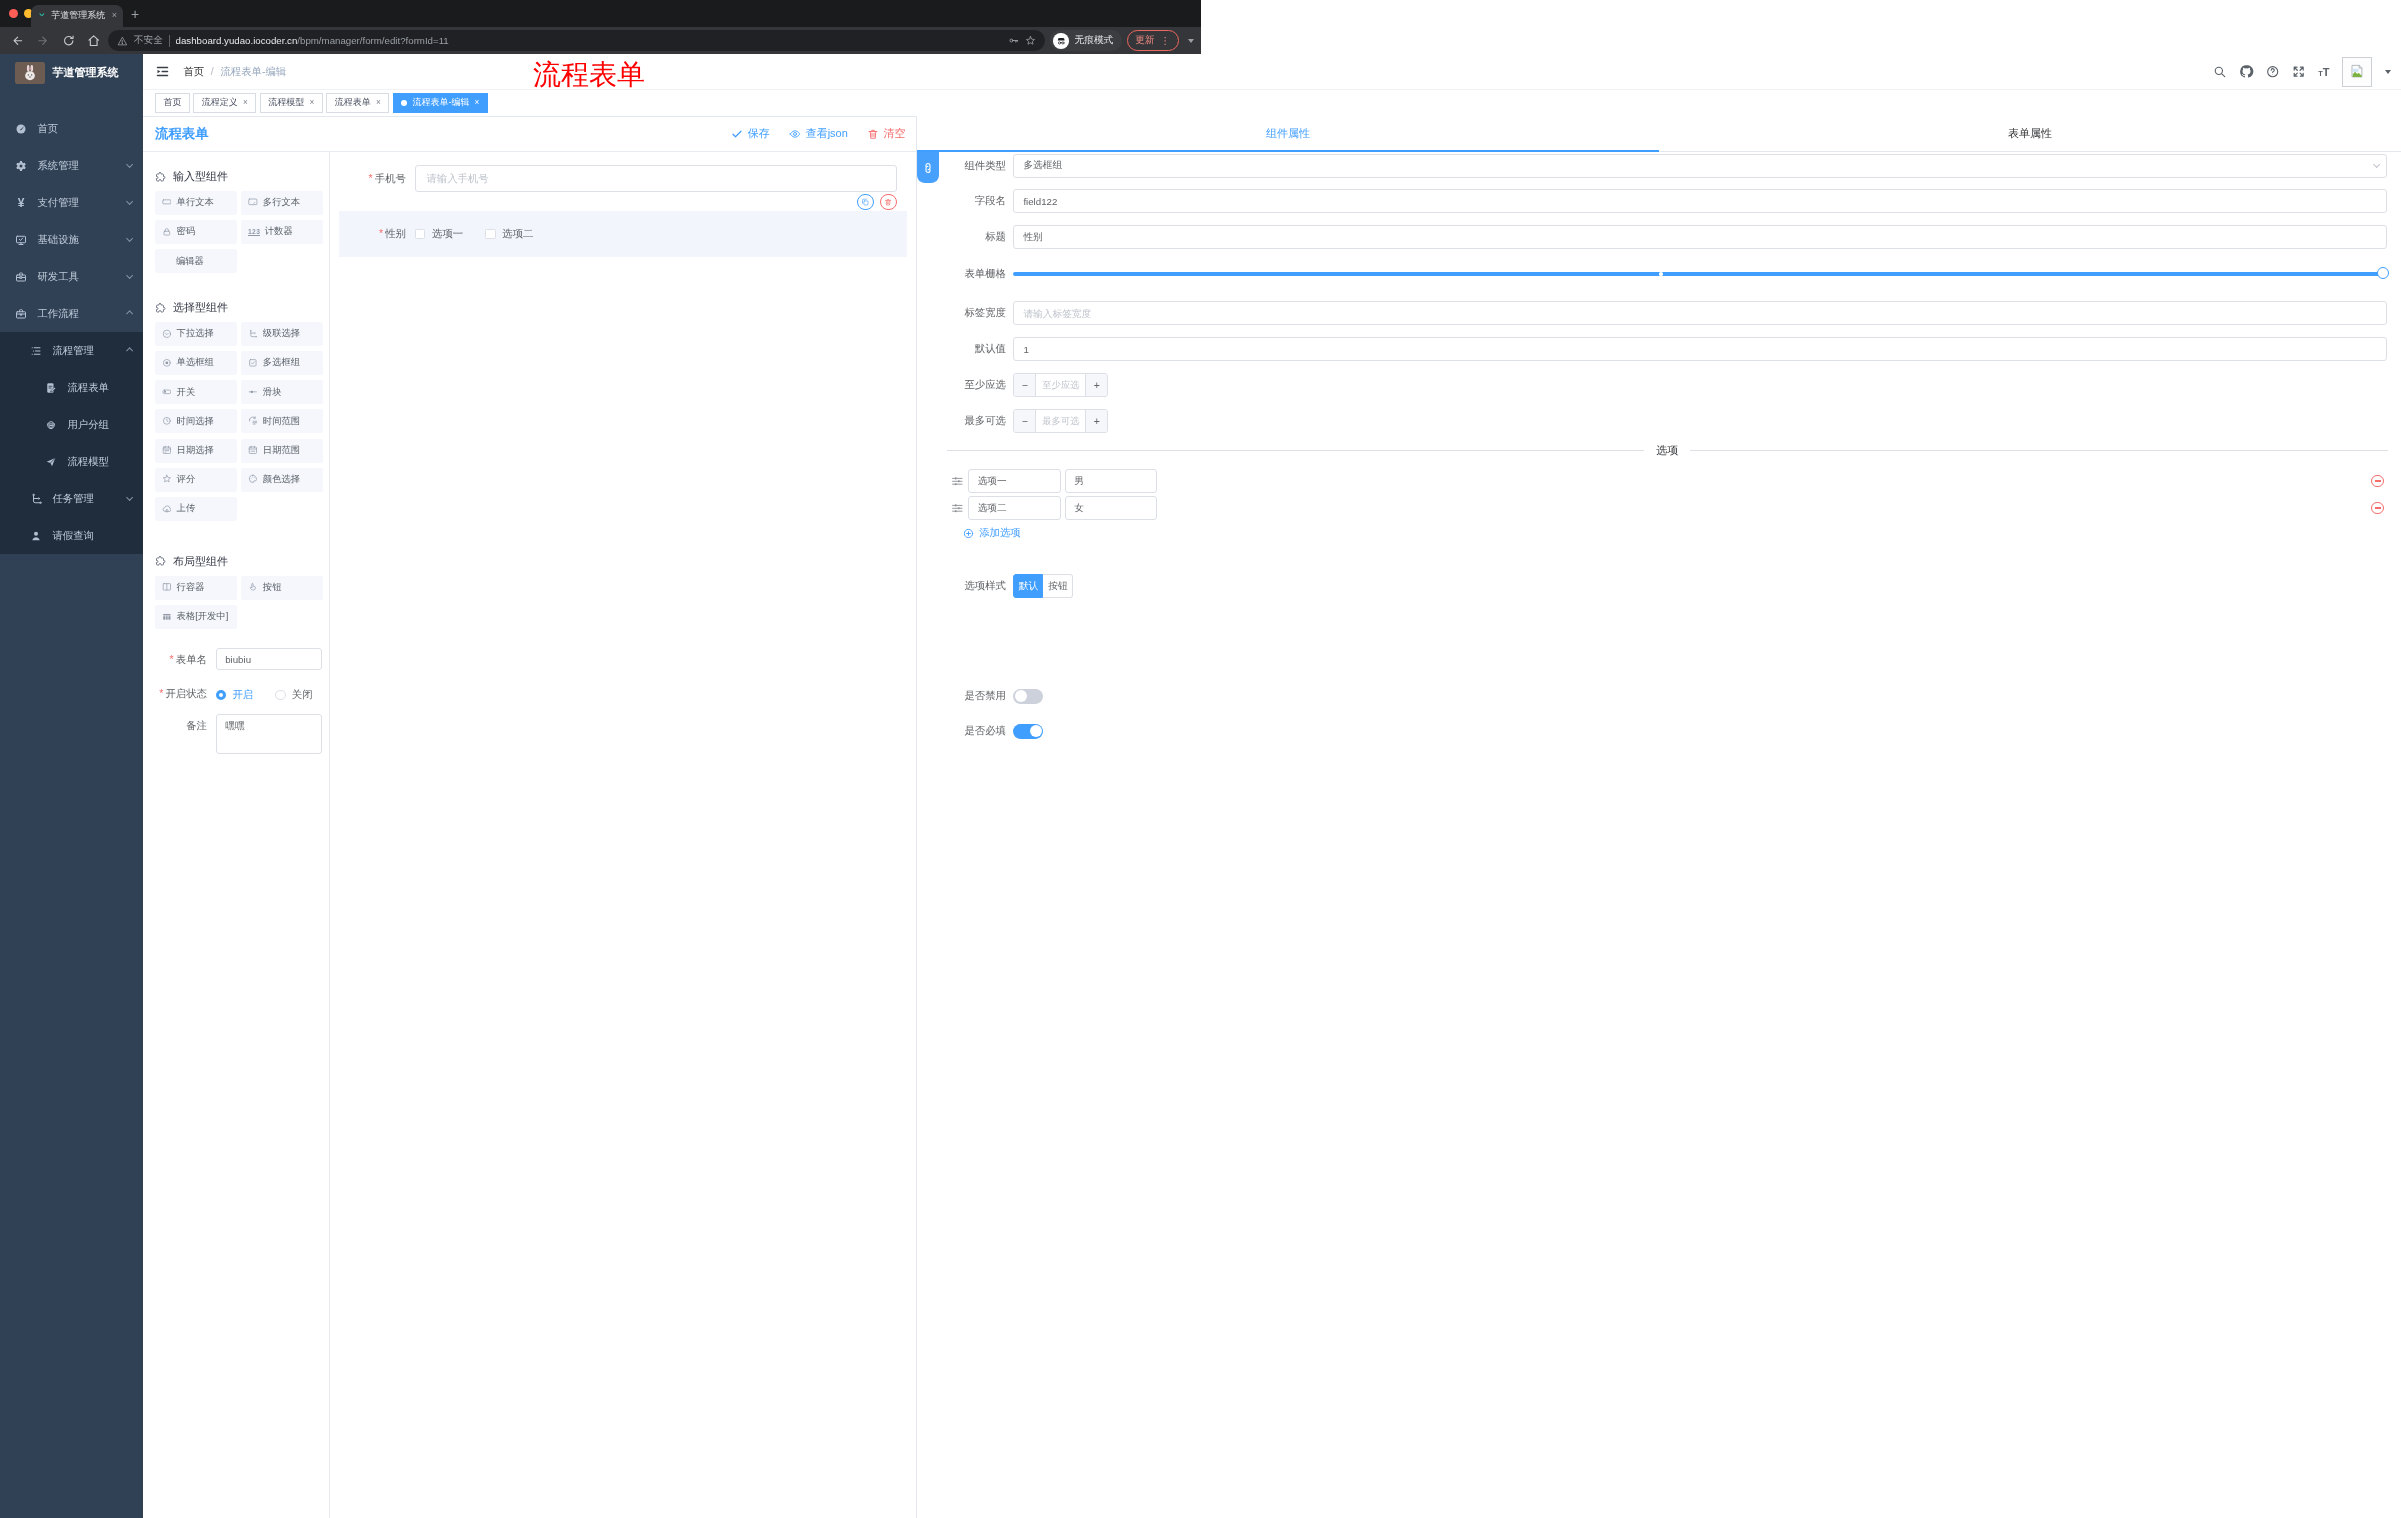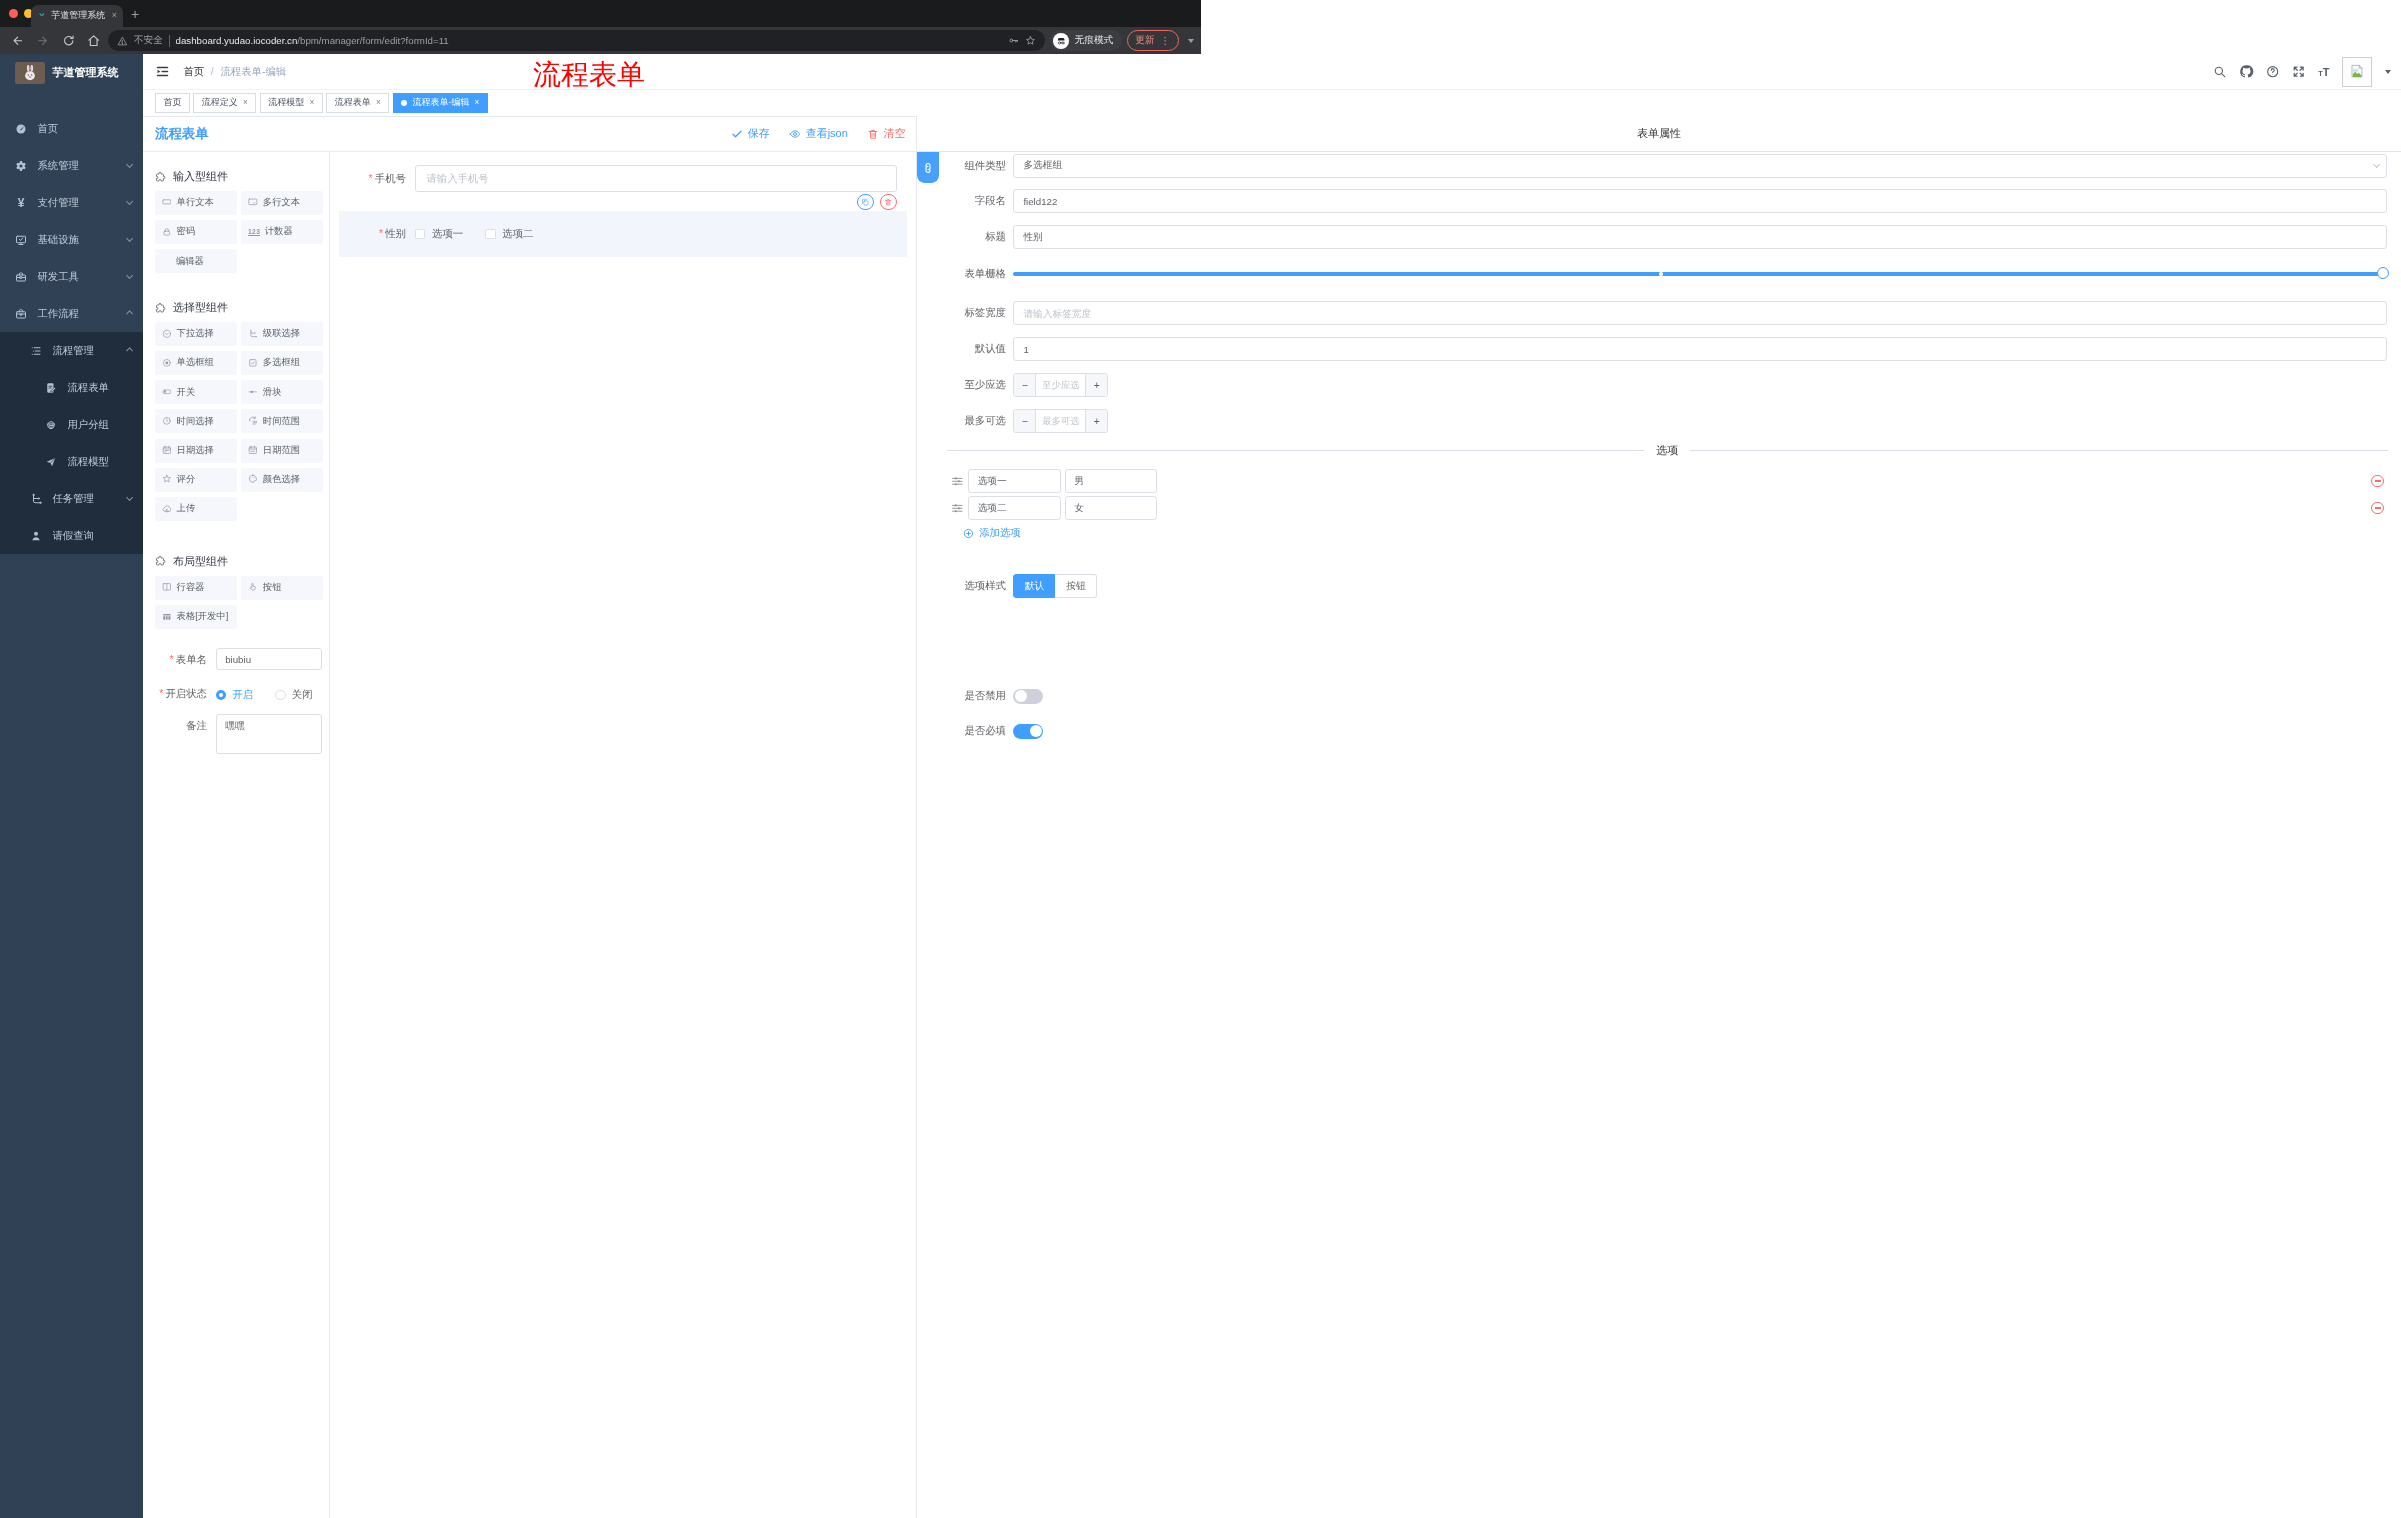--- a/index.html
+++ b/index.html
@@ -164,21 +164,21 @@
 .o-handle{margin-left:27px;width:12.6px;height:12.6px;color:#909399;cursor:grab;flex:0 0 auto}
 .o-inp1{width:93px;margin-left:4.5px}
 .o-inp2{width:92px;margin-left:3.7px}
 .o-inp1 input,.o-inp2 input{width:100%;height:24px;border:0.7px solid #dcdfe6;border-radius:3px;padding:0 8.2px;font-size:9.7px;color:#606266;outline:none;font-family:inherit}
 .o-del{margin-left:auto;margin-right:3px;width:12.6px;height:12.6px;border-radius:50%;border:1.1px solid #f56c6c;color:#f56c6c;display:flex;align-items:center;justify-content:center;cursor:pointer;flex:0 0 auto}
 .o-del .bar{width:6px;height:1.2px;background:#f56c6c}
 .addopt{position:absolute;left:46px;display:flex;align-items:center;gap:5.2px;color:#409EFF;font-size:10.4px;cursor:pointer}
 .addopt svg{width:11px;height:11px}
 
 .seg{display:flex}
-.seg .s{height:24px;width:42px;display:flex;align-items:center;justify-content:center;font-size:9.7px;cursor:pointer}
+.seg .s{height:24px;width:30px;display:flex;align-items:center;justify-content:center;font-size:9.7px;cursor:pointer}
 .seg .s.on{background:#409EFF;color:#fff;border:0.7px solid #409EFF;border-radius:3px 0 0 3px}
 .seg .s.off{background:#fff;color:#606266;border:0.7px solid #dcdfe6;border-left:none;border-radius:0 3px 3px 0}
 
 .tgl{width:30px;height:15px;border-radius:7.4px;position:relative;cursor:pointer;flex:0 0 auto}
 .tgl.on{background:#409EFF}
 .tgl.off{background:#ccd1db}
 .tgl .knob{position:absolute;top:1.5px;width:12px;height:12px;border-radius:50%;background:#fff}
 .tgl.on .knob{right:1.5px}
 .tgl.off .knob{left:1.5px}
 </style>
@@ -747,20 +747,21 @@
               <span class="cklbl">选项一</span>
               <span class="ckbox"></span>
               <span class="cklbl">选项二</span>
             </div>
           </div>
         </div>
       </div>
 
       <div class="props">
         <div class="props-tabs">
+          <span class="ptab2 active">组件属性</span>
           <span class="ptab2">表单属性</span>
         </div>
         <span class="link-tag">
             <svg viewBox="0 0 24 24">
               <path d="M9.5 14.5a4 4 0 0 0 5.7 0l3.2-3.2a4 4 0 0 0-5.7-5.7L11.2 7"></path>
               <path d="M14.5 9.5a4 4 0 0 0-5.7 0l-3.2 3.2a4 4 0 0 0 5.7 5.7l1.5-1.4"></path>
             </svg>
           </span>
         <div class="props-body">
 

